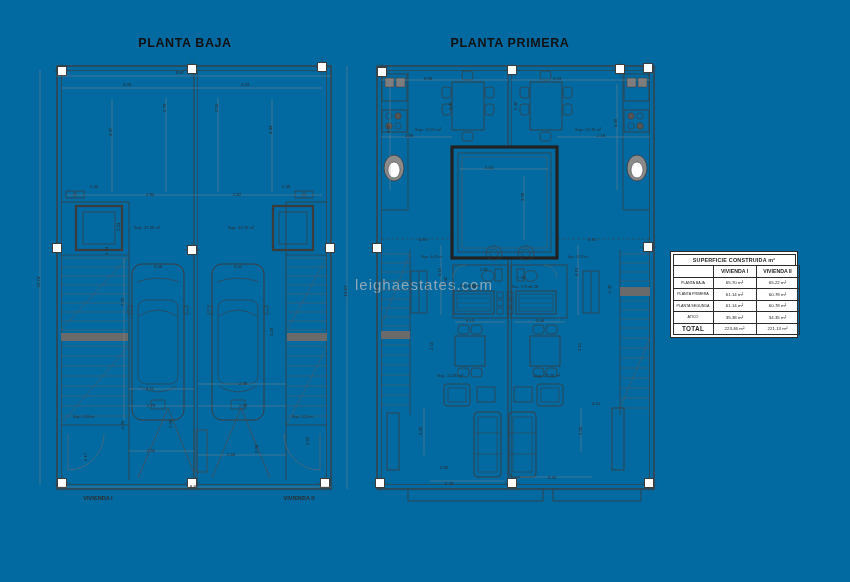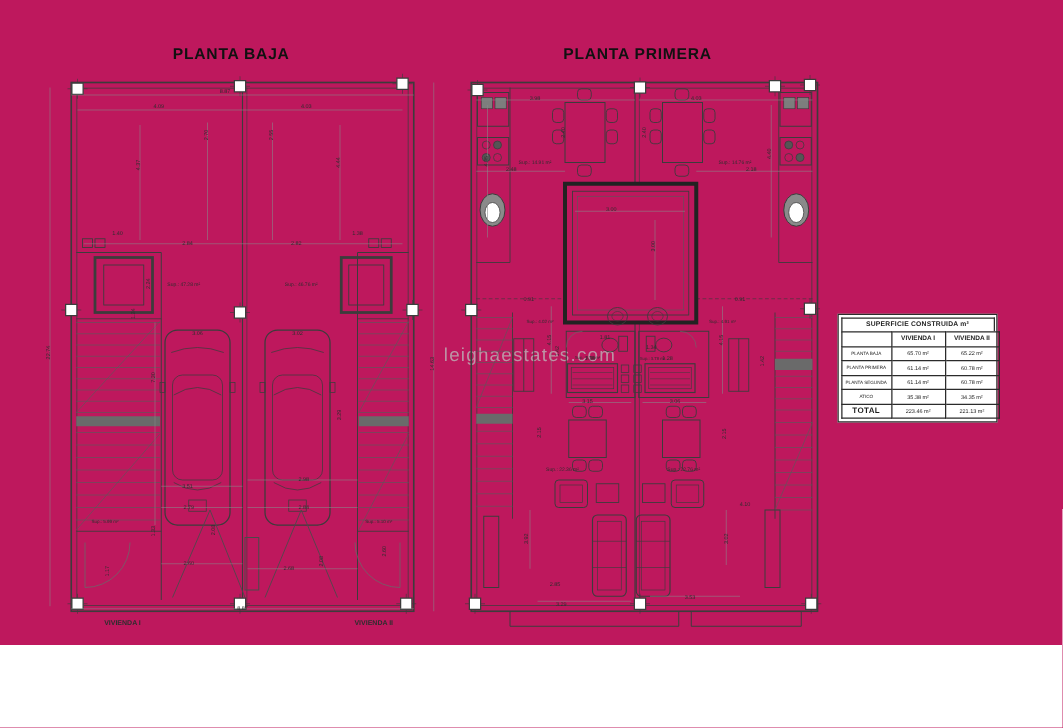--- a/index.html
+++ b/index.html
@@ -1,16 +1,16 @@
 <!DOCTYPE html>
 <html><head>
 <meta charset="utf-8">
 <style>
   html,body{margin:0;padding:0;background:#ffffff;}
-  #page{position:relative;width:850px;height:516px;background:#be185d;overflow:hidden;
+  #page{position:relative;width:850px;height:582px;background:#0369a1;overflow:hidden;
         font-family:"Liberation Sans",sans-serif;}
   .plan-title{position:absolute;width:160px;text-align:center;font-weight:bold;
         font-size:12.5px;letter-spacing:.6px;color:#111;}
   #title-baja{left:105px;top:36px;}
   #title-primera{left:430px;top:36px;}
   .watermark{position:absolute;left:355px;top:276px;font-size:15px;color:#bdbdbd;
         opacity:.75;letter-spacing:1px;white-space:nowrap;}
   svg{position:absolute;left:0;top:0;}
   svg text{fill:#2e2e2e;font-family:"Liberation Sans",sans-serif;stroke:none;}
   

